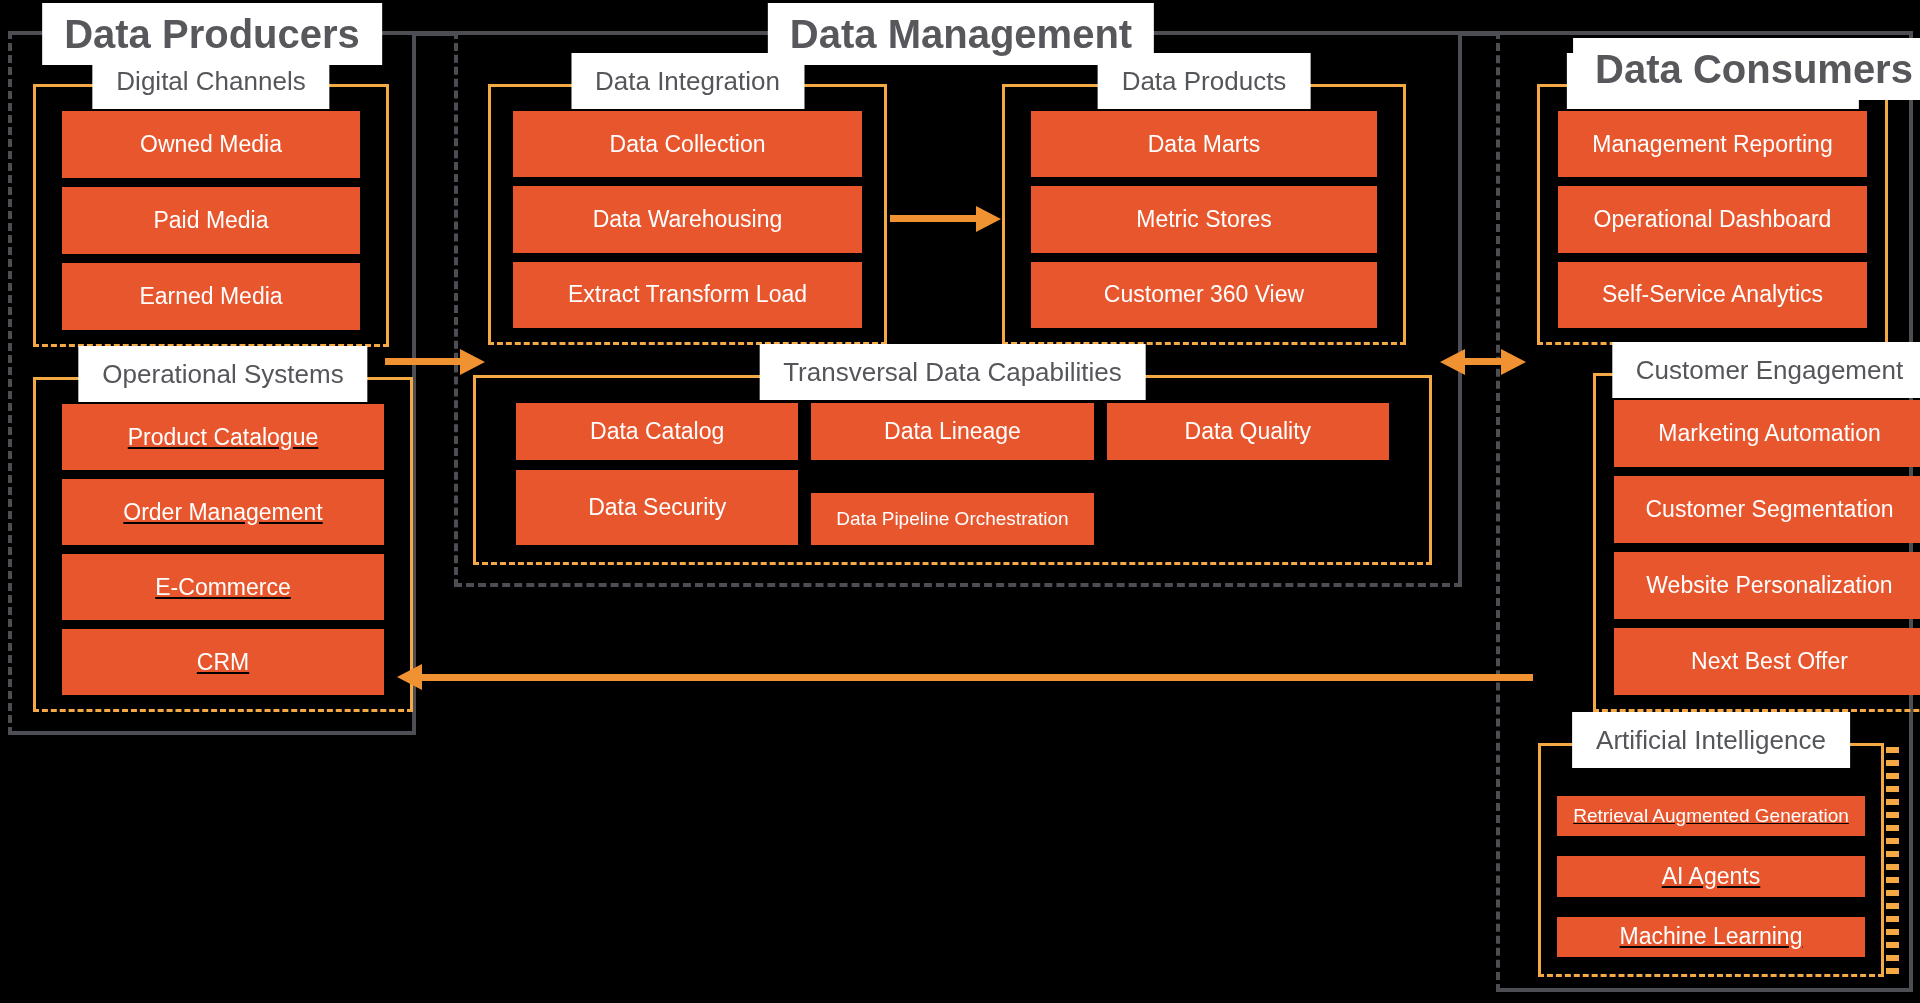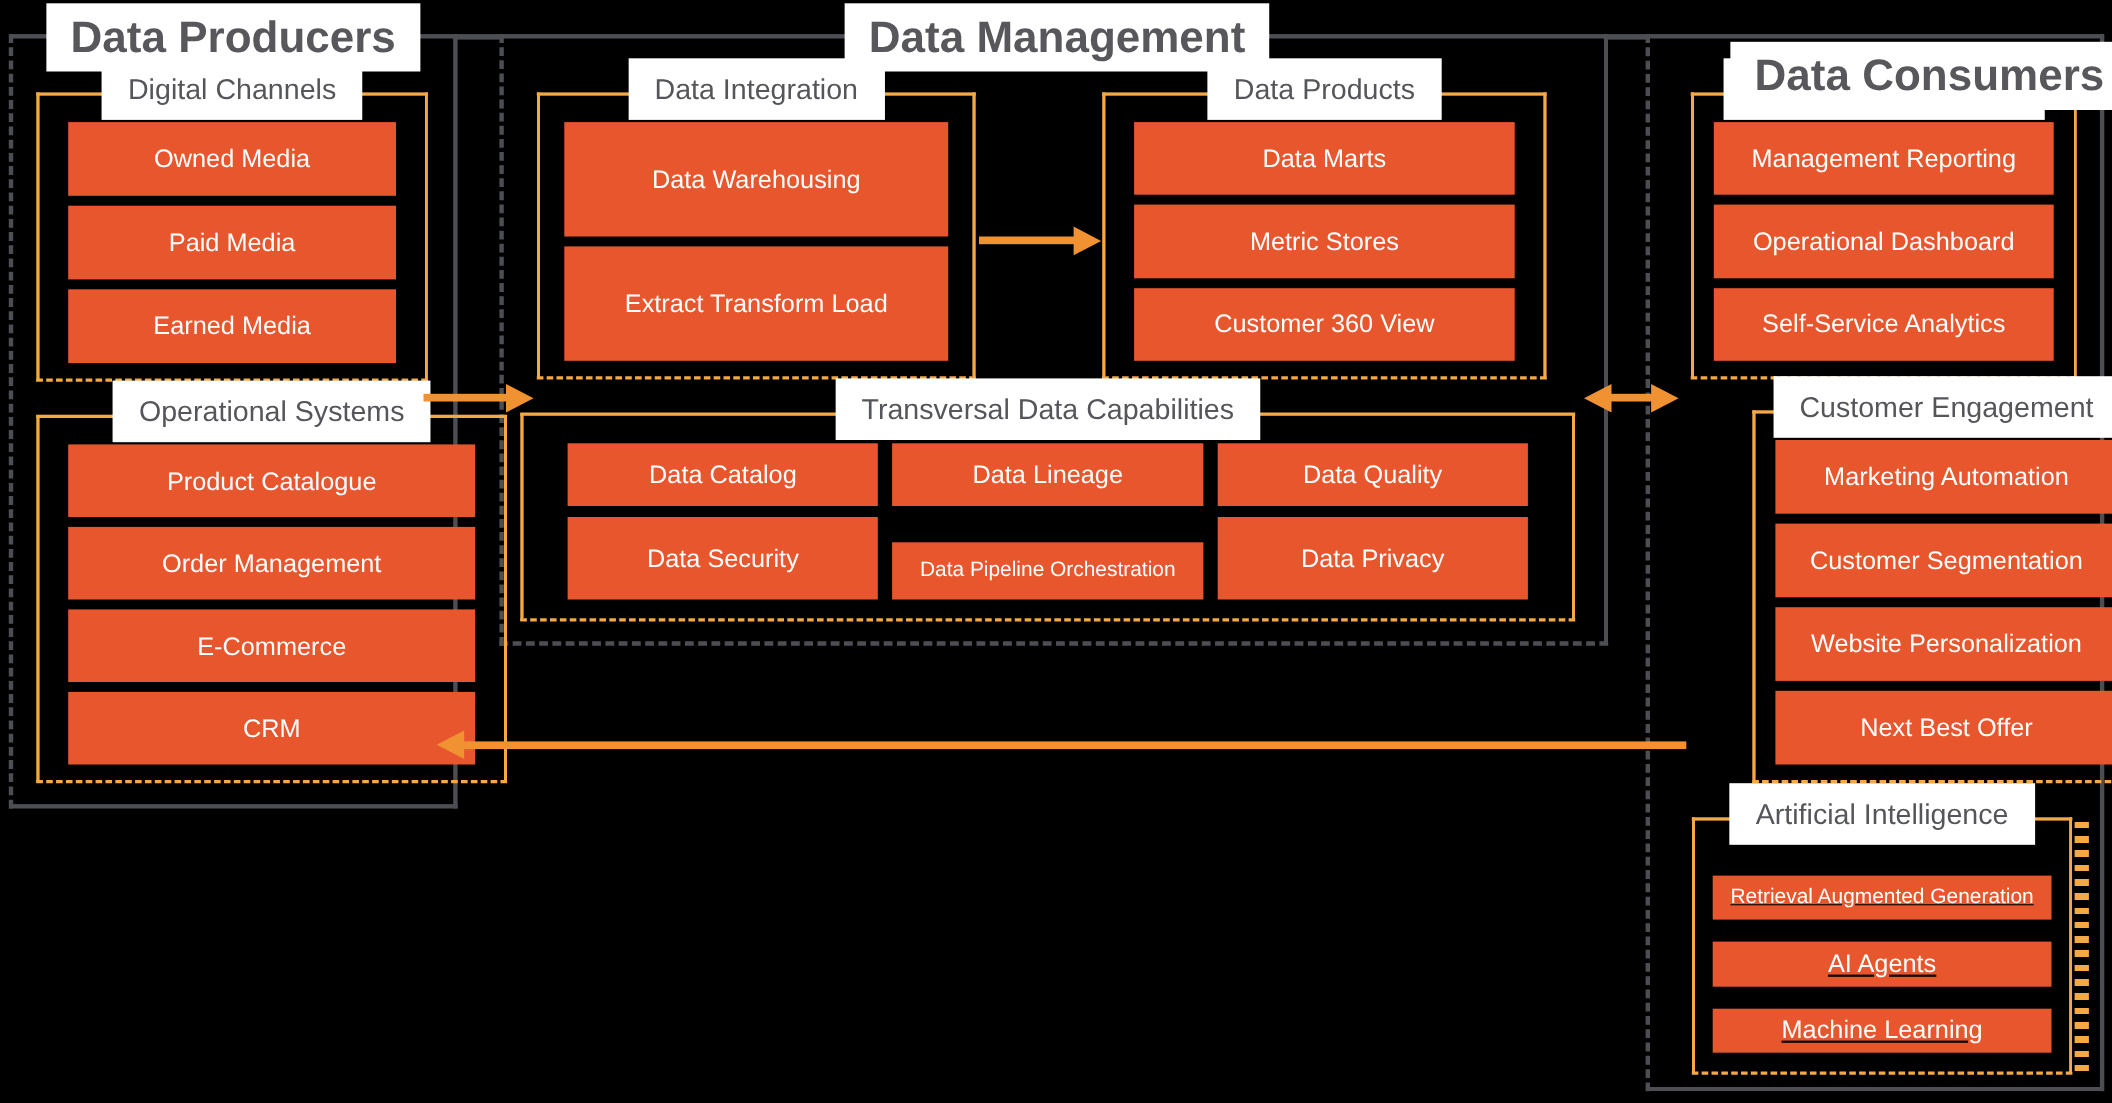--- a/index.html
+++ b/index.html
@@ -88,21 +88,21 @@
     background:var(--box-fill);
     color:var(--box-text);
     font-size:23px;
     display:flex;
     align-items:center;
     justify-content:center;
     text-align:center;
   }
   .box.small{font-size:19px;margin-top:23px;}
   .g-digital{left:33px;top:84px;width:356px;height:263px;padding:24px 26px 14px;}
-  .g-operational{left:33px;top:377px;width:428px;height:335px;padding:24px 26px 14px;}
+  .g-operational{left:33px;top:377px;width:380px;height:335px;padding:24px 26px 14px;text-decoration:underline;}
   .g-integration{left:488px;top:84px;width:399px;height:261px;padding:24px 22px 14px;}
   .g-products{left:1002px;top:84px;width:404px;height:261px;padding:24px 26px 14px;}
   .g-transversal{left:473px;top:375px;width:959px;height:190px;padding:25px 40px 17px;}
   .g-transversal .boxes{
     display:grid;
     grid-template-columns:repeat(3,1fr);
     column-gap:13px;
     row-gap:10px;
     border-radius:13px;
   }
@@ -162,41 +162,41 @@
         <div class="box">Product Catalogue</div>
         <div class="box">Order Management</div>
         <div class="box">E-Commerce</div>
         <div class="box">CRM</div>
       </div>
   </div>
 
   <div class="group g-integration">
     <div class="group-label">Data Integration</div>
     <div class="boxes">
+        <div class="box">Data Collection</div>
         <div class="box">Data Warehousing</div>
         <div class="box">Extract Transform Load</div>
       </div>
   </div>
   <div class="group g-products">
     <div class="group-label">Data Products</div>
     <div class="boxes">
         <div class="box">Data Marts</div>
         <div class="box">Metric Stores</div>
         <div class="box">Customer 360 View</div>
       </div>
   </div>
   <div class="group g-transversal">
     <div class="group-label">Transversal Data Capabilities</div>
     <div class="boxes">
         <div class="box">Data Catalog</div>
         <div class="box">Data Lineage</div>
         <div class="box">Data Quality</div>
         <div class="box">Data Security</div>
         <div class="box small">Data Pipeline Orchestration</div>
-        <div class="box">Data Privacy</div>
       </div>
   </div>
 
   <div class="group g-bi">
     <div class="group-label">Business Intelligence</div>
     <div class="boxes">
         <div class="box">Management Reporting</div>
         <div class="box">Operational Dashboard</div>
         <div class="box">Self-Service Analytics</div>
       </div>

